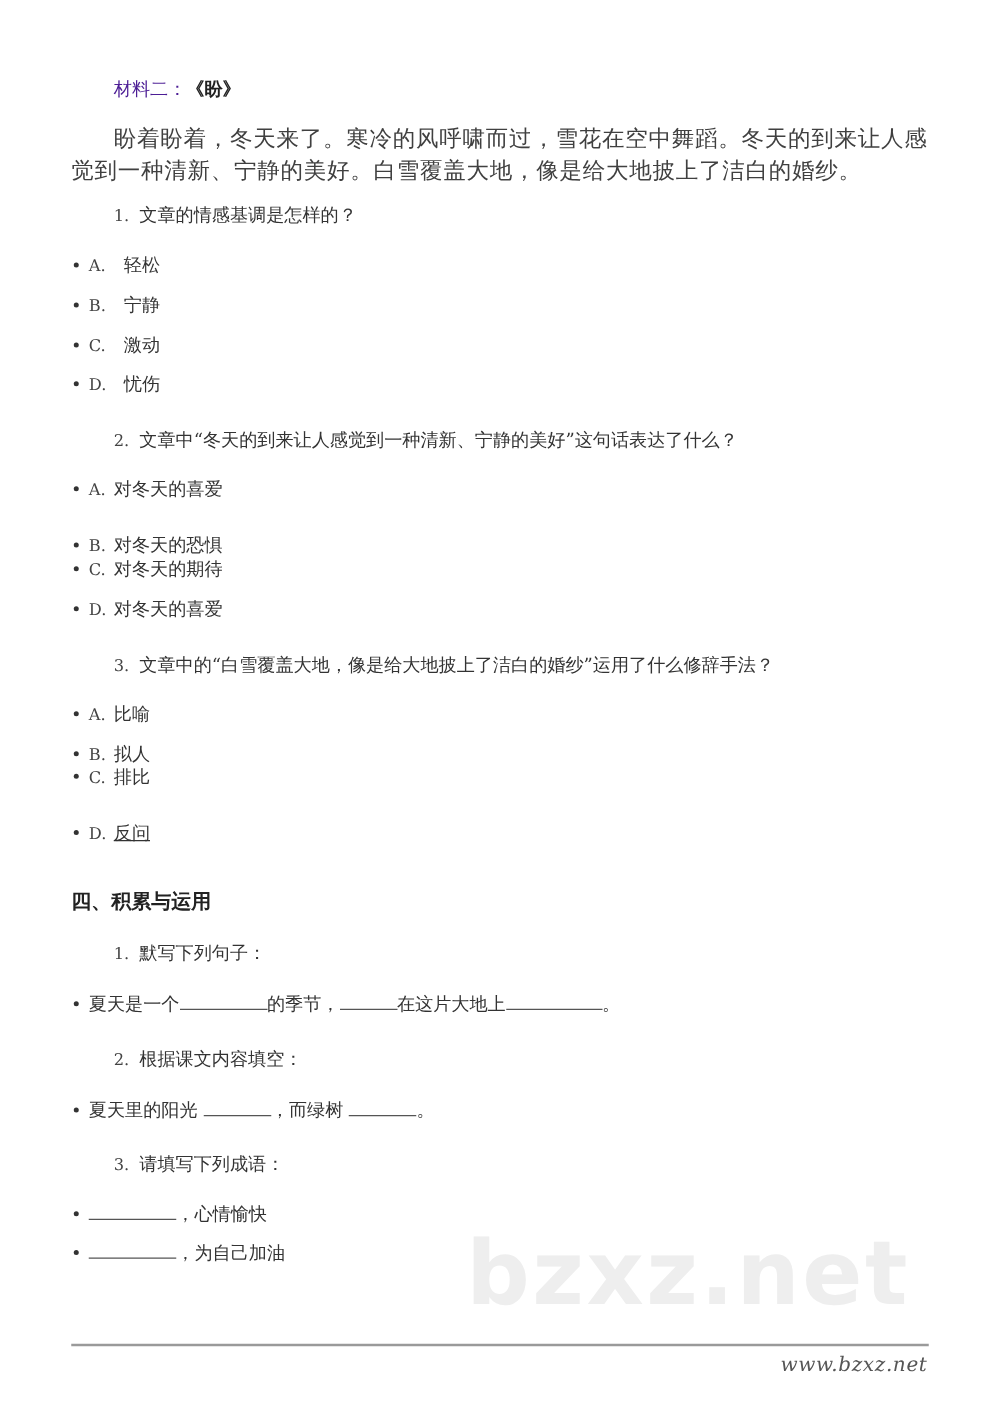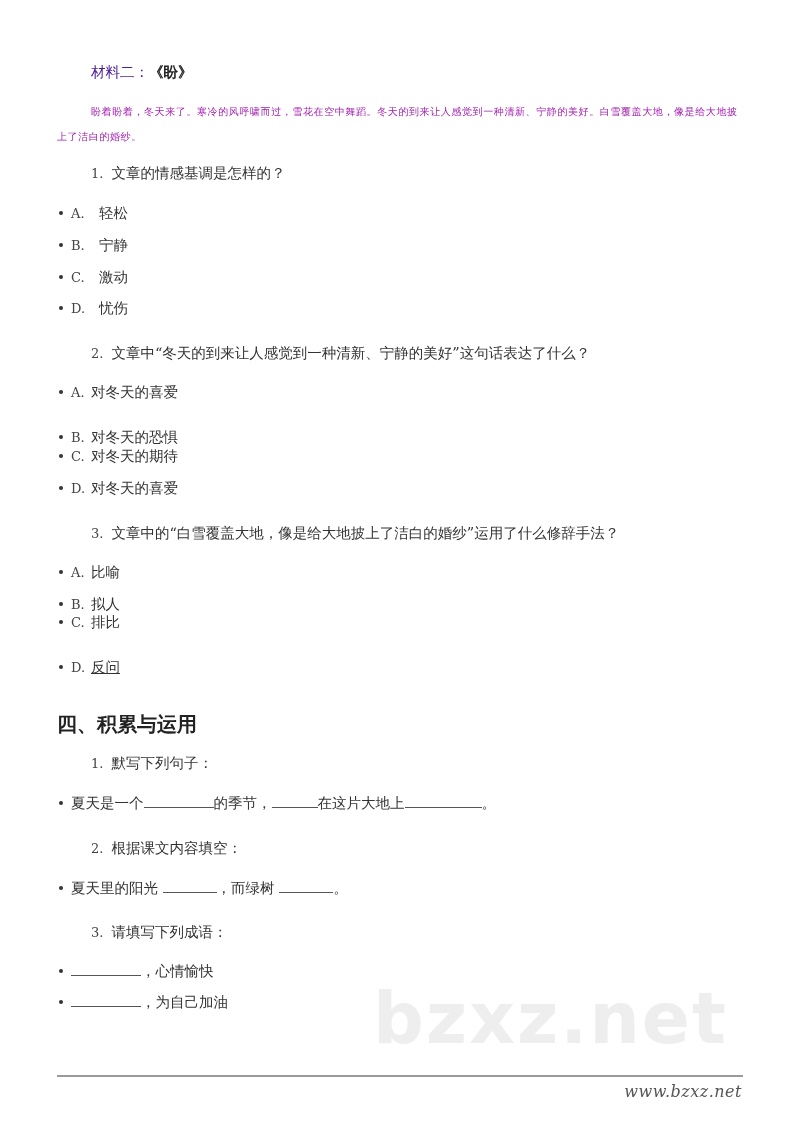--- a/index.html
+++ b/index.html
@@ -33,25 +33,25 @@
     }
     .material-title .label { color: #4c1d95; }
     .material-title .book {
       font-weight: bold;
       color: #222;
     }
     .para {
       position: absolute;
       left: 0;
       width: 688px;
-      font-size: 10px;
+      font-size: 18px;
       line-height: 25px;
       text-indent: 34px;
       letter-spacing: 0.6px;
-      color: #a21caf;
+      color: #404040;
     }
     .question {
       left: 34px;
     }
     .option {
       left: 0;
     }
     .bullet {
       display: inline-block;
       width: 4px;
@@ -74,21 +74,21 @@
     .opt-letter.tight { width: 20px; }
     .q-num {
       display: inline-block;
       margin-right: 8px;
       font-size: 13px;
       color: #444;
     }
     .section-heading {
       position: absolute;
       left: 0;
-      font-size: 20px;
+      font-size: 16px;
       font-weight: bold;
       color: #222;
       white-space: nowrap;
       font-family: "DejaVu Sans", "Liberation Sans", sans-serif;
     }
     .blank {
       display: inline-block;
       border-bottom: 1px solid #555;
       height: 14px;
       vertical-align: baseline;

